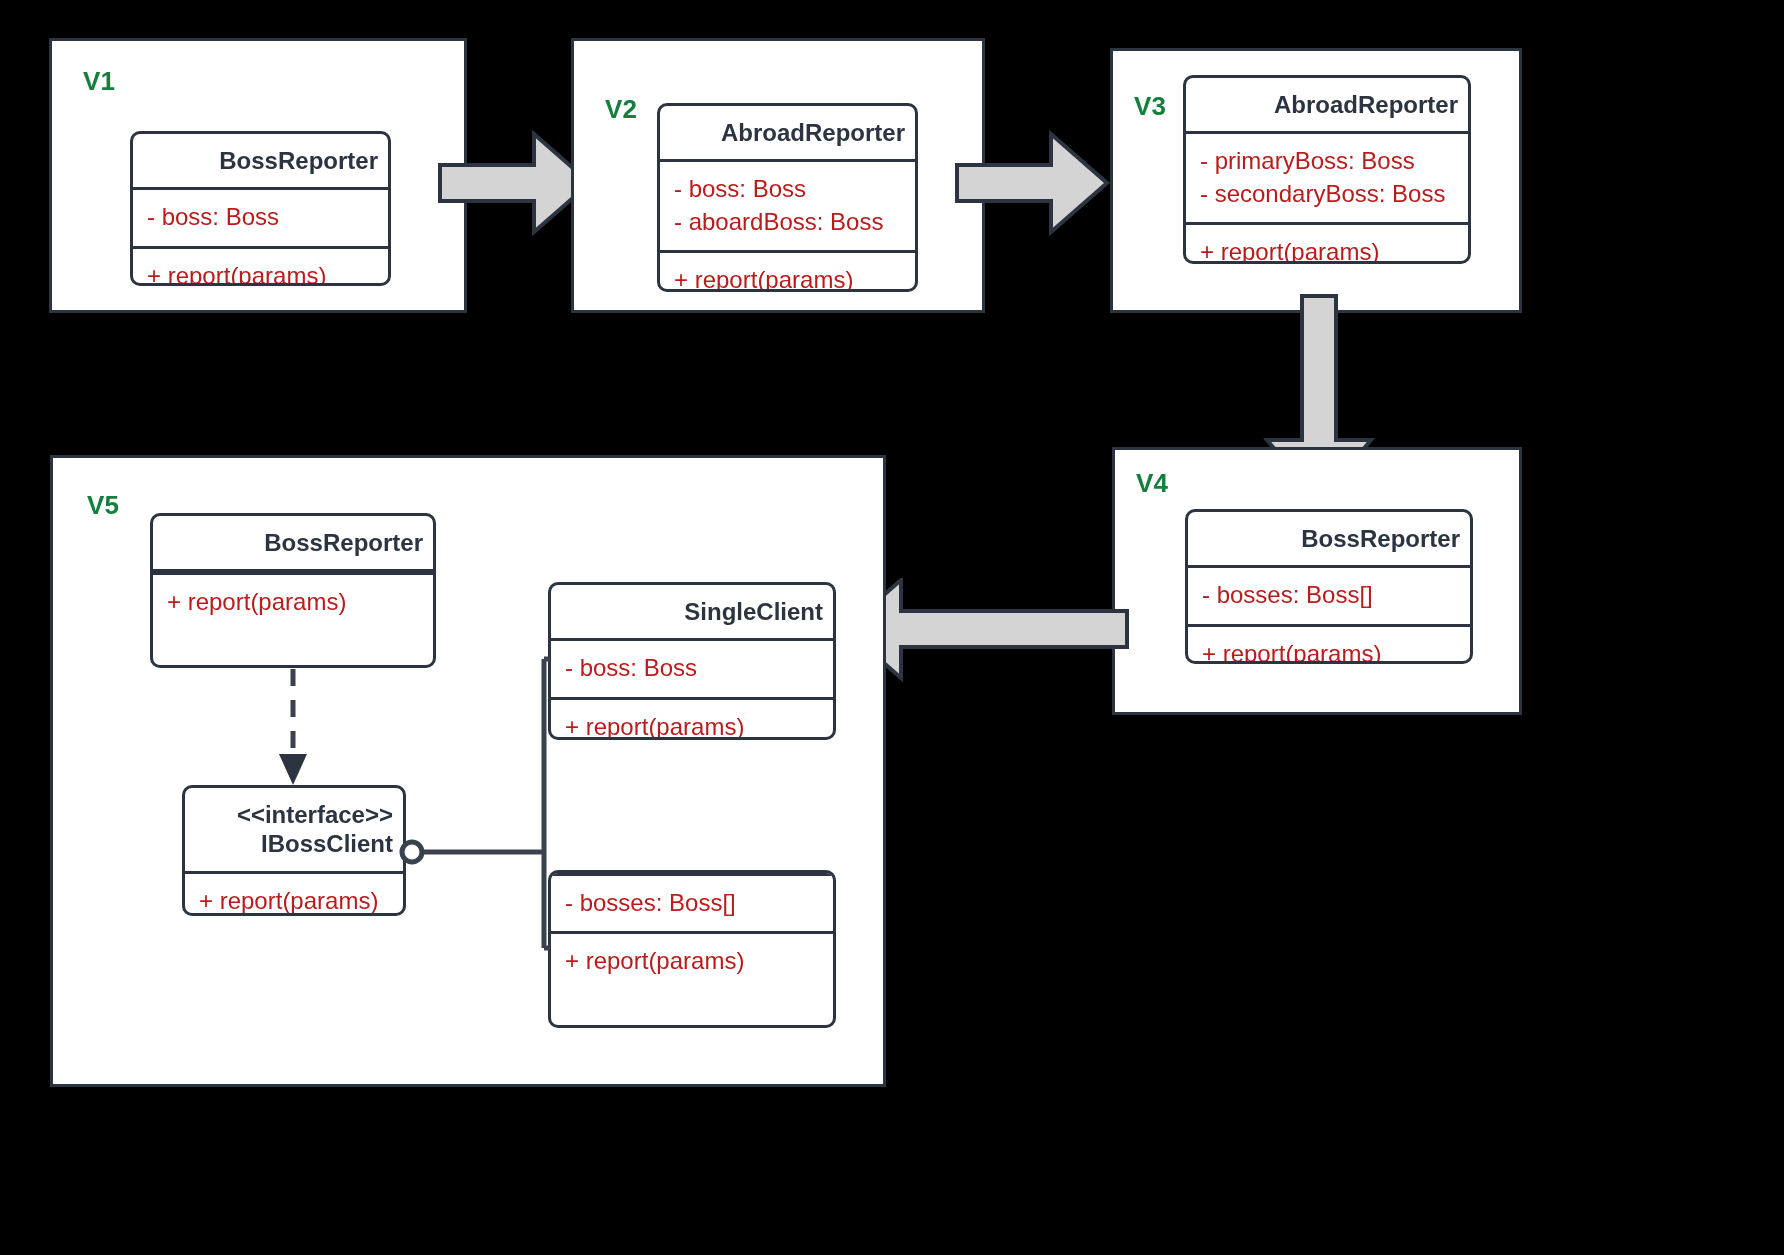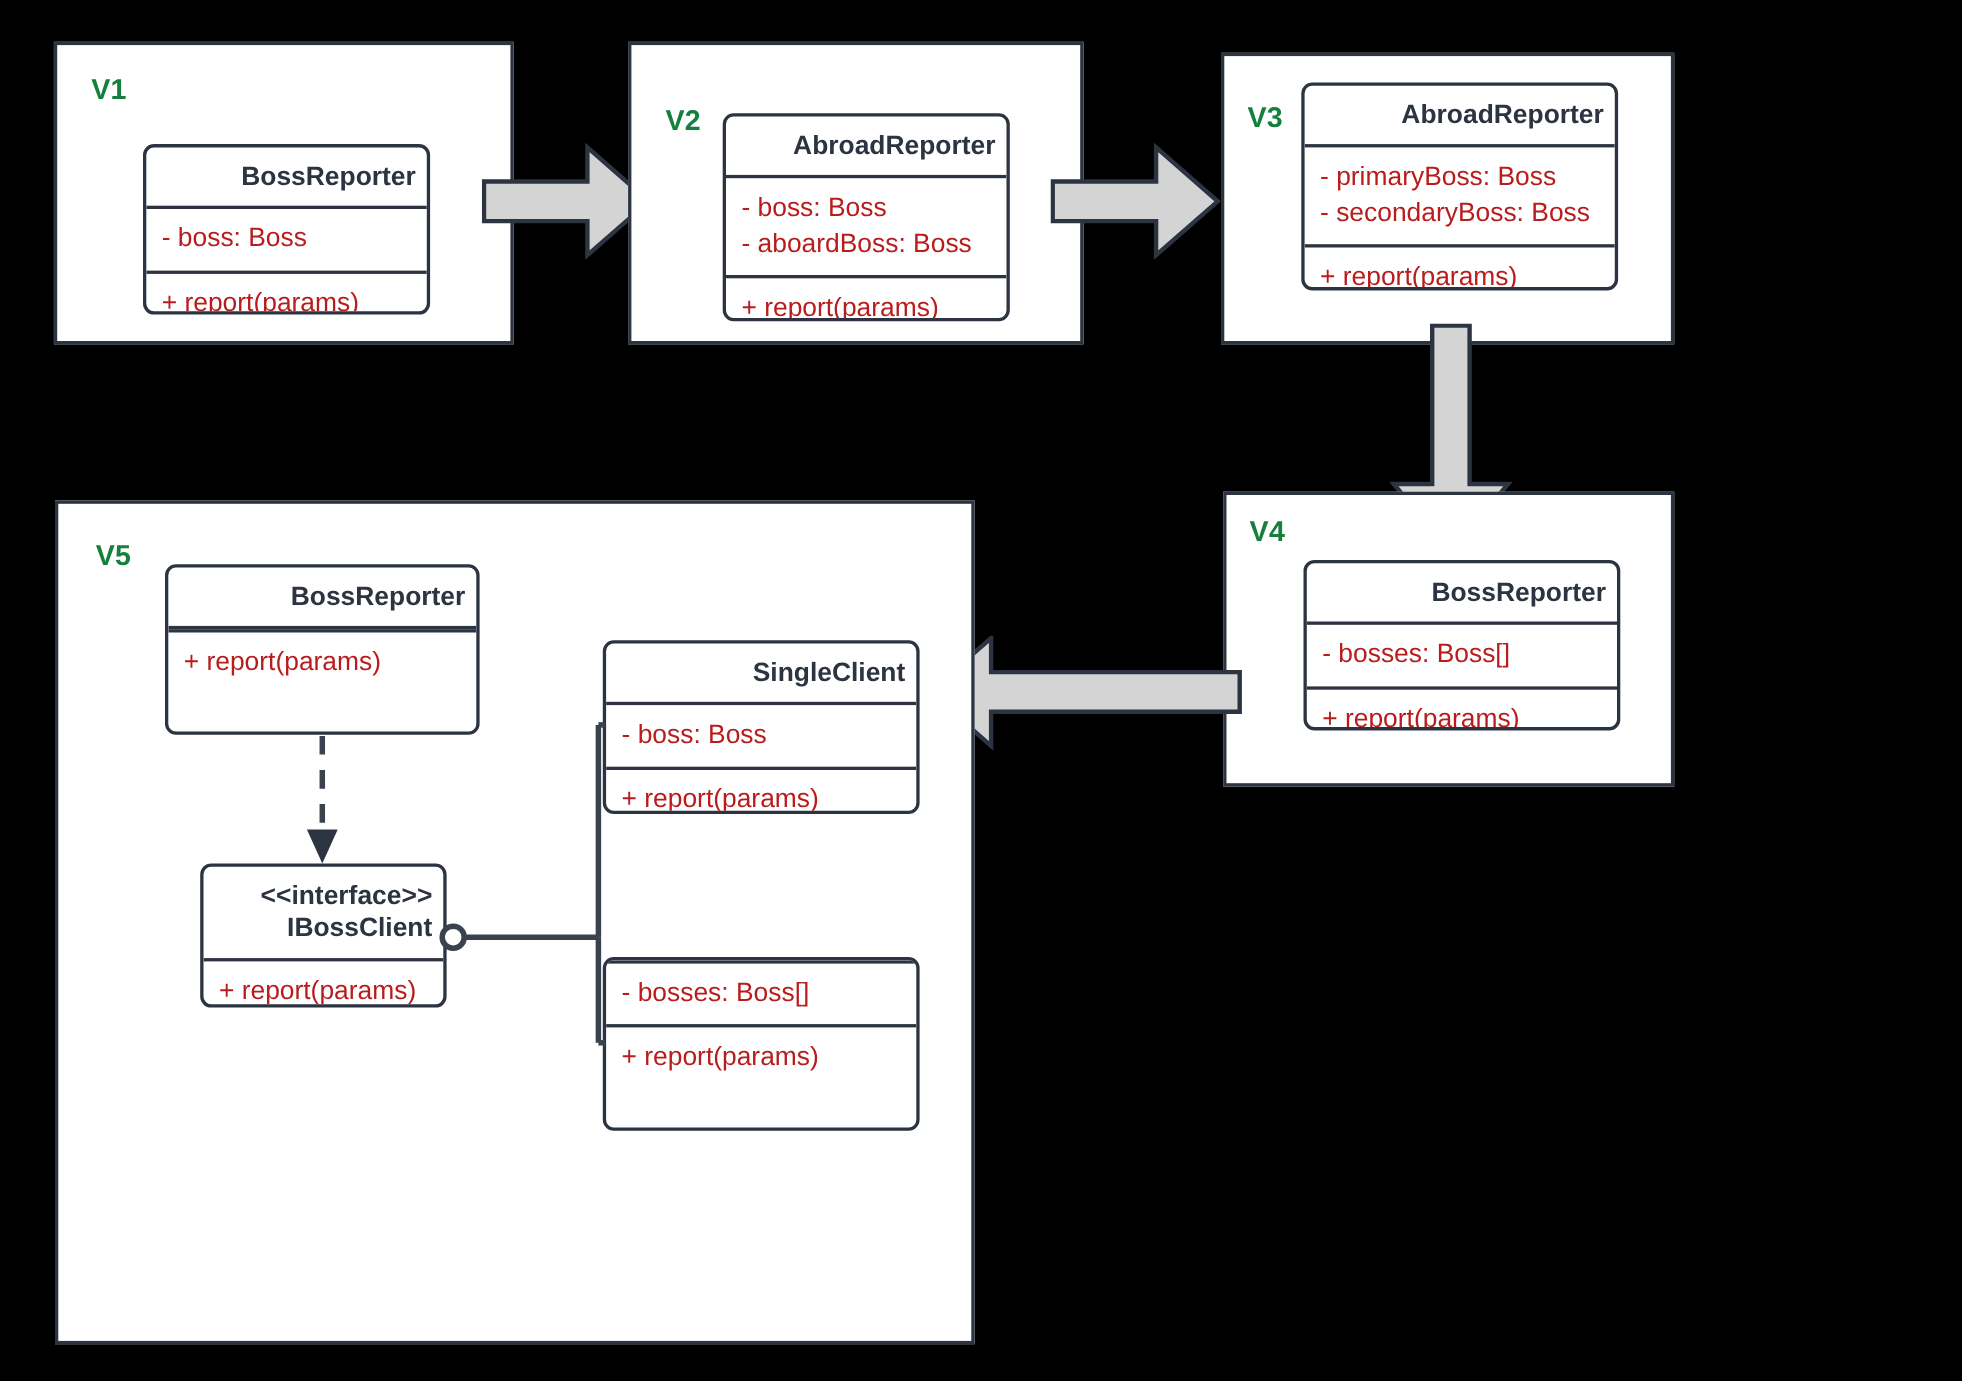--- a/index.html
+++ b/index.html
@@ -161,21 +161,21 @@
       </div>
     </div>
   </div>
 
   <div class="blockarrow" style="left:841px; top:578px;">
     <svg width="290" height="104" viewBox="0 0 290 104">
       <polygon points="286,33 60,33 60,2 4,51 60,100 60,69 286,69" fill="#d4d4d4" stroke="#2b3440" stroke-width="4" stroke-linejoin="miter"></polygon>
     </svg>
   </div>
 
-  <div class="panel" style="left:50px; top:455px; width:836px; height:767px;">
+  <div class="panel" style="left:50px; top:455px; width:836px; height:632px;">
     <div class="panel-label" style="left:34px; top:32px;">V5</div>
 
     <div class="uml" style="left:97px; top:55px; width:286px; height:155px;">
       <div class="cls-name">BossReporter</div>
       <div class="sep"></div>
       <div class="sep"></div>
       <div class="compartment">
         <div class="member">+ report(params)</div>
       </div>
     </div>

